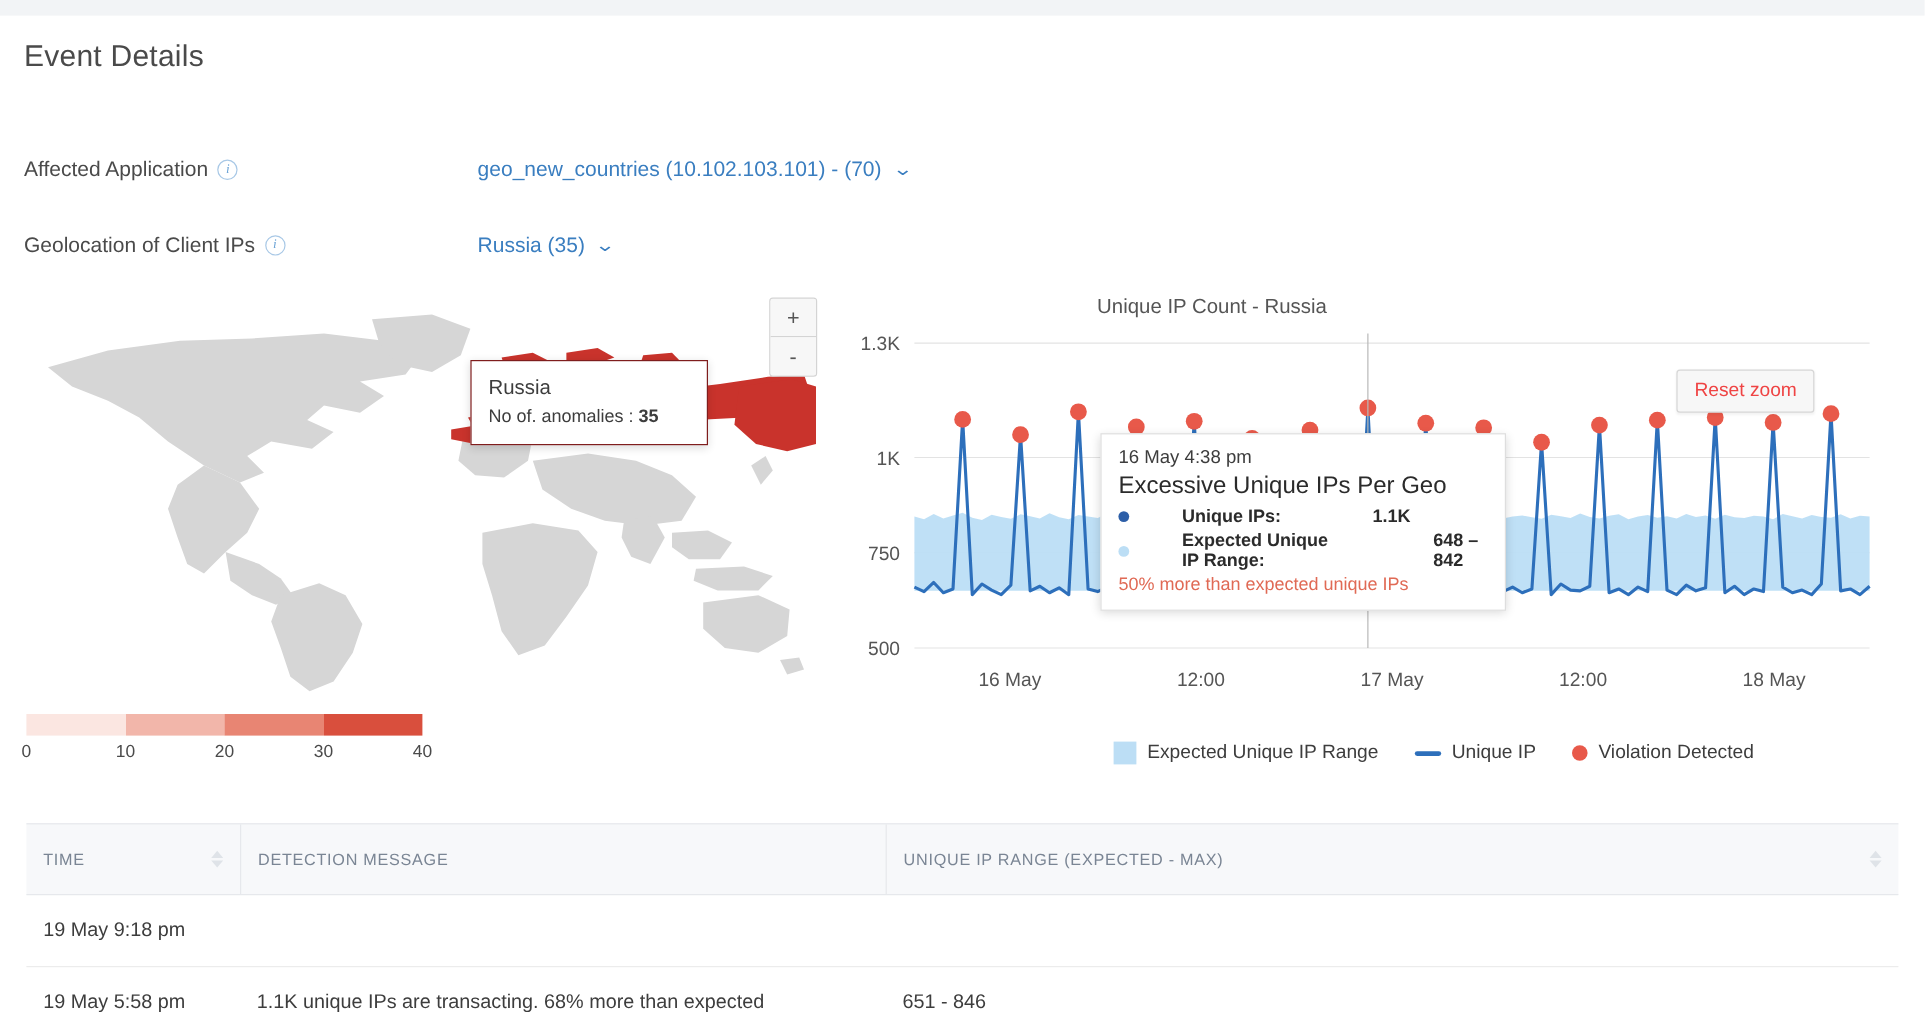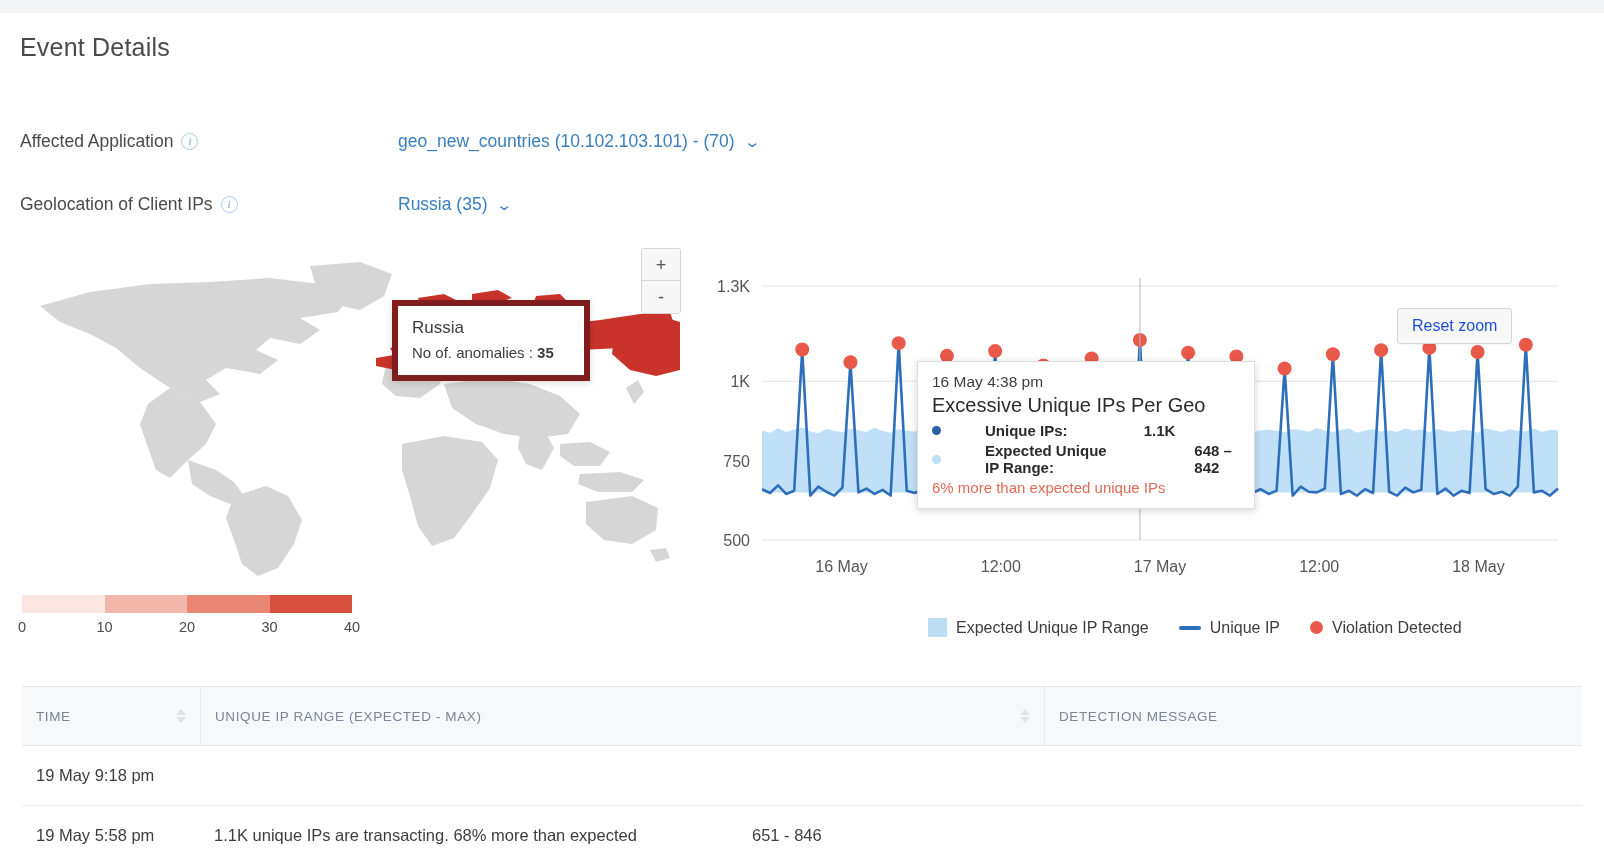--- a/index.html
+++ b/index.html
@@ -48,21 +48,21 @@
     border:1px solid #d4d4d4; border-radius:3px; background:#f7f7f7;
     overflow:hidden;
   }
   .map-zoom div {
     height:32px; line-height:32px; text-align:center;
     font-size:18px; color:#555; cursor:pointer; background:#f7f7f7;
   }
   .map-zoom div:first-child { border-bottom:1px solid #d4d4d4; }
   .map-tooltip {
     position:absolute; left:372px; top:62px; width:198px;
-    background:#fff; border:6px solid #7f1d1d;
+    background:#fff; border:1px solid #7f1d1d;
     box-shadow:0 2px 7px rgba(0,0,0,.14);
     padding:12px 14px 14px 14px;
   }
   .map-tooltip .t1 { font-size:17px; color:#3d3d3d; margin-bottom:6px; }
   .map-tooltip .t2 { font-size:15px; color:#3d3d3d; }
   .map-tooltip .t2 b { font-weight:bold; }
 
   .legend-scale { position:absolute; left:22px; top:595px; width:330px; }
   .legend-bars { display:flex; height:18px; }
   .legend-bars span { flex:1; }
@@ -77,21 +77,21 @@
   
   .chart-panel { position:absolute; left:700px; top:238px; width:860px; height:400px; }
   .chart-title {
     position:absolute; left:110px; top:8px; width:400px; text-align:center;
     font-size:17px; color:#555; 
   }
   .chart-svg { position:absolute; left:0; top:0; }
   .reset-zoom {
     position:absolute; left:697px; top:70px;
     background:#f7f7f7; border:1px solid #d6d6d6; border-radius:3px;
-    padding:8px 14px; font-size:16px; color:#1d4ed8; cursor:pointer;
+    padding:8px 14px; font-size:16px; color:#ef4444; cursor:pointer;
     box-shadow:0 1px 2px rgba(0,0,0,.05);
   }
   .chart-tooltip {
     position:absolute; left:217px; top:123px; width:338px;
     background:#fff; border:1px solid #dedede;
     box-shadow:0 2px 8px rgba(0,0,0,.16);
     padding:11px 14px 12px 14px;
   }
   .chart-tooltip .tt-time { font-size:15.5px; color:#3d3d3d; margin-bottom:3px; }
   .chart-tooltip .tt-head { font-size:20px; color:#2b2b2b; margin-bottom:5px; }
@@ -217,20 +217,21 @@
   <div class="legend-ticks">
     <i style="left:0%">0</i>
     <i style="left:25%">10</i>
     <i style="left:50%">20</i>
     <i style="left:75%">30</i>
     <i style="left:100%">40</i>
   </div>
 </div>
 
 <div class="chart-panel">
+  <div class="chart-title">Unique IP Count - Russia</div>
   <svg class="chart-svg" id="chart-svg" width="860" height="340" viewBox="0 0 860 340">
       <line x1="62" y1="48" x2="858" y2="48" stroke="#e3e3e3" stroke-width="1"></line>
       <text x="50" y="54" text-anchor="end" font-size="16" fill="#555" font-family="&quot;Liberation Sans&quot;, sans-serif">1.3K</text>
       <line x1="62" y1="143.25" x2="858" y2="143.25" stroke="#e3e3e3" stroke-width="1"></line>
       <text x="50" y="149.25" text-anchor="end" font-size="16" fill="#555" font-family="&quot;Liberation Sans&quot;, sans-serif">1K</text>
       <line x1="62" y1="222.625" x2="858" y2="222.625" stroke="#e3e3e3" stroke-width="1"></line>
       <text x="50" y="228.625" text-anchor="end" font-size="16" fill="#555" font-family="&quot;Liberation Sans&quot;, sans-serif">750</text>
       <line x1="62" y1="302" x2="858" y2="302" stroke="#e3e3e3" stroke-width="1"></line>
       <text x="50" y="308" text-anchor="end" font-size="16" fill="#555" font-family="&quot;Liberation Sans&quot;, sans-serif">500</text>
       <text x="141.6" y="334" text-anchor="middle" font-size="16" fill="#555" font-family="&quot;Liberation Sans&quot;, sans-serif">16 May</text>
@@ -265,21 +266,21 @@
     <div class="tt-time">16 May 4:38 pm</div>
     <div class="tt-head">Excessive Unique IPs Per Geo</div>
     <div class="tt-item">
       <span class="dot" style="background:#2d5fa8"></span>
       <em>Unique IPs:</em>&nbsp;<em>1.1K</em>
     </div>
     <div class="tt-item">
       <span class="dot" style="background:#bcdef5"></span>
       <em>Expected Unique IP Range:</em>&nbsp;<em>648 – 842</em>
     </div>
-    <div class="tt-note">6% more than expected unique IPs</div>
+    <div class="tt-note">50% more than expected unique IPs</div>
   </div>
 
   <div class="chart-legend">
     <div class="li">
       <span class="sw-box"></span>
       <span>Expected Unique IP Range</span>
     </div>
     <div class="li">
       <span class="sw-line"></span>
       <span>Unique IP</span>
@@ -293,30 +294,30 @@
 
 <div class="table">
   <div class="trow thead">
     <div class="cell c1">
       <span>TIME</span>
       <span class="sort-arrows">
           <span class="up"></span>
           <span class="dn"></span>
         </span>
     </div>
+    <div class="cell c2">
+      <span>DETECTION MESSAGE</span>
+    </div>
     <div class="cell c3">
       <span>UNIQUE IP RANGE (EXPECTED - MAX)</span>
       <span class="sort-arrows">
           <span class="up"></span>
           <span class="dn"></span>
         </span>
     </div>
-    <div class="cell c2">
-      <span>DETECTION MESSAGE</span>
-    </div>
   </div>
   <div class="tbody">
     <div class="trow">
       <div class="cell c1">19 May 9:18 pm</div>
     </div>
     <div class="trow">
       <div class="cell c1">19 May 5:58 pm</div>
       <div class="cell c2">1.1K unique IPs are transacting. 68% more than expected</div>
       <div class="cell c3">651 - 846</div>
     </div>

